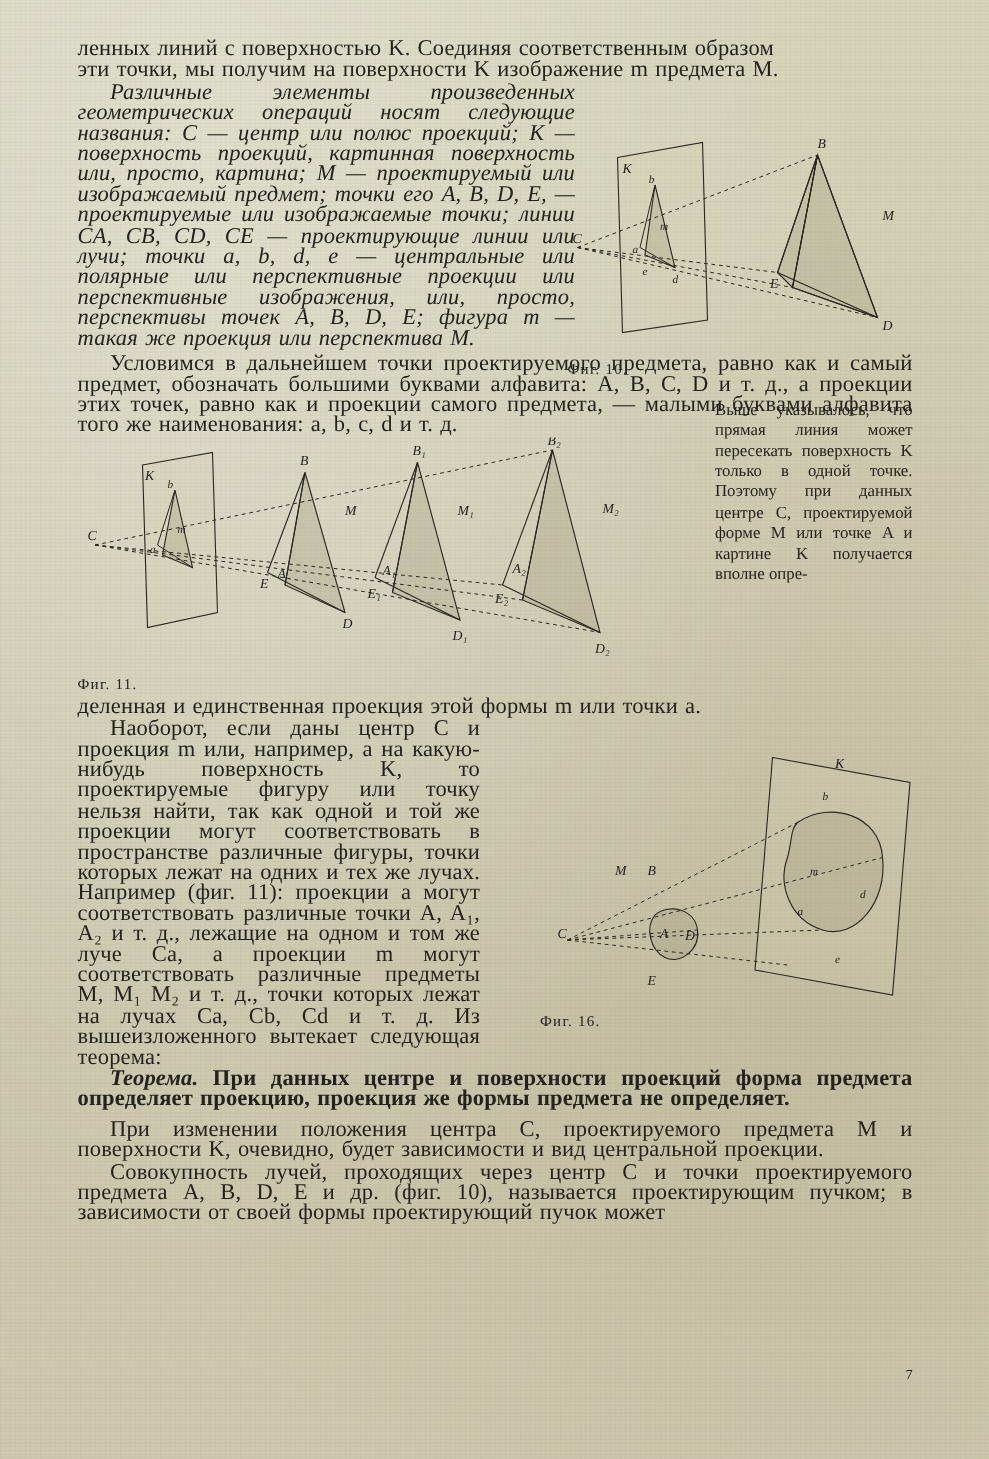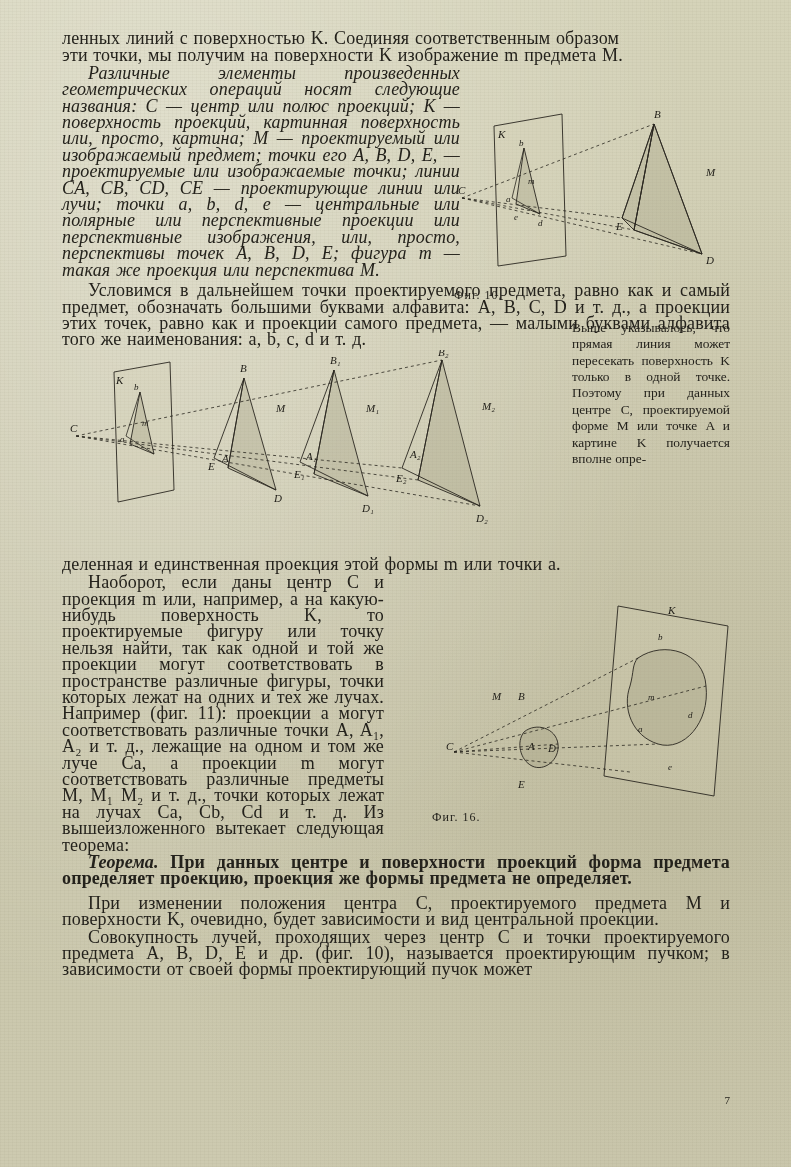--- a/index.html
+++ b/index.html
@@ -185,20 +185,21 @@
           <text class="lbl" x="212" y="152">D</text>
           <text class="lbl" x="300" y="162">D₁</text>
           <text class="lbl" x="414" y="172">D₂</text>
           <text class="lbl" x="146" y="120">E</text>
           <text class="lbl" x="232" y="128">E₁</text>
           <text class="lbl" x="334" y="132">E₂</text>
           <text class="lbl-s" x="72" y="40">b</text>
           <text class="lbl-s" x="58" y="92">a</text>
           <text class="lbl-s" x="80" y="76">m</text>
         </svg>
+        <div class="figcap">Фиг. 11.</div>
       </div>
     </div>
 
     <p>деленная и единственная проекция этой формы m или точки a.</p>
   </div>
 
   <div class="b3">
     <div class="fig12-wrap">
       <svg width="302" height="206" viewBox="0 0 302 206">
 

